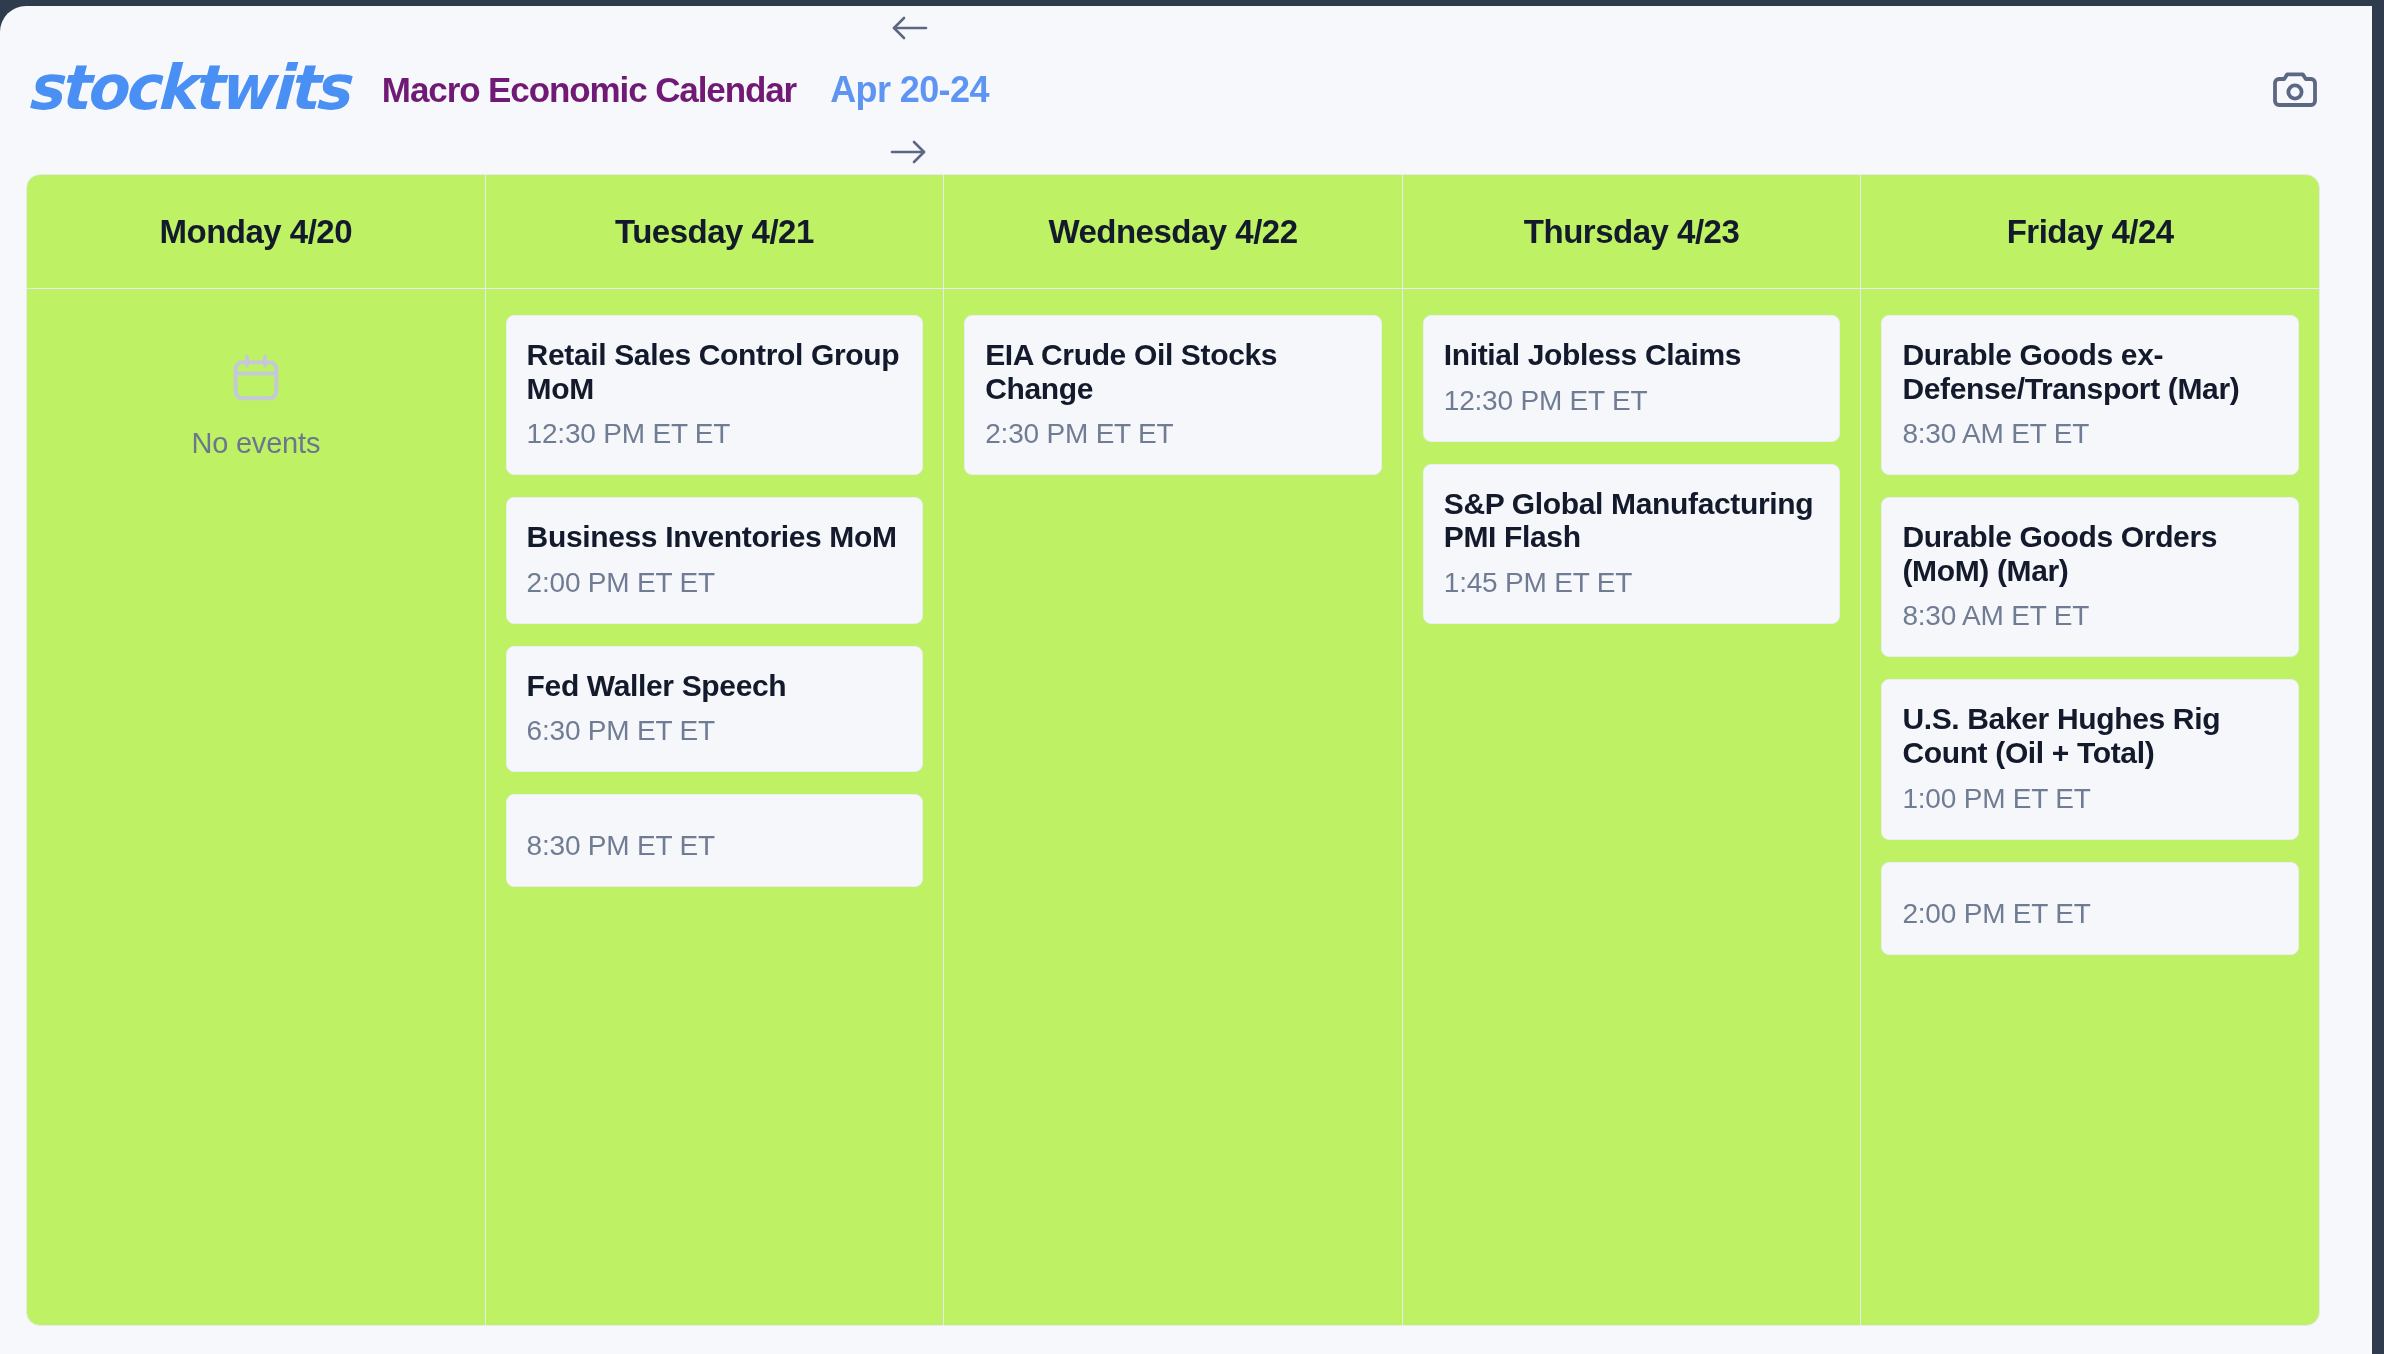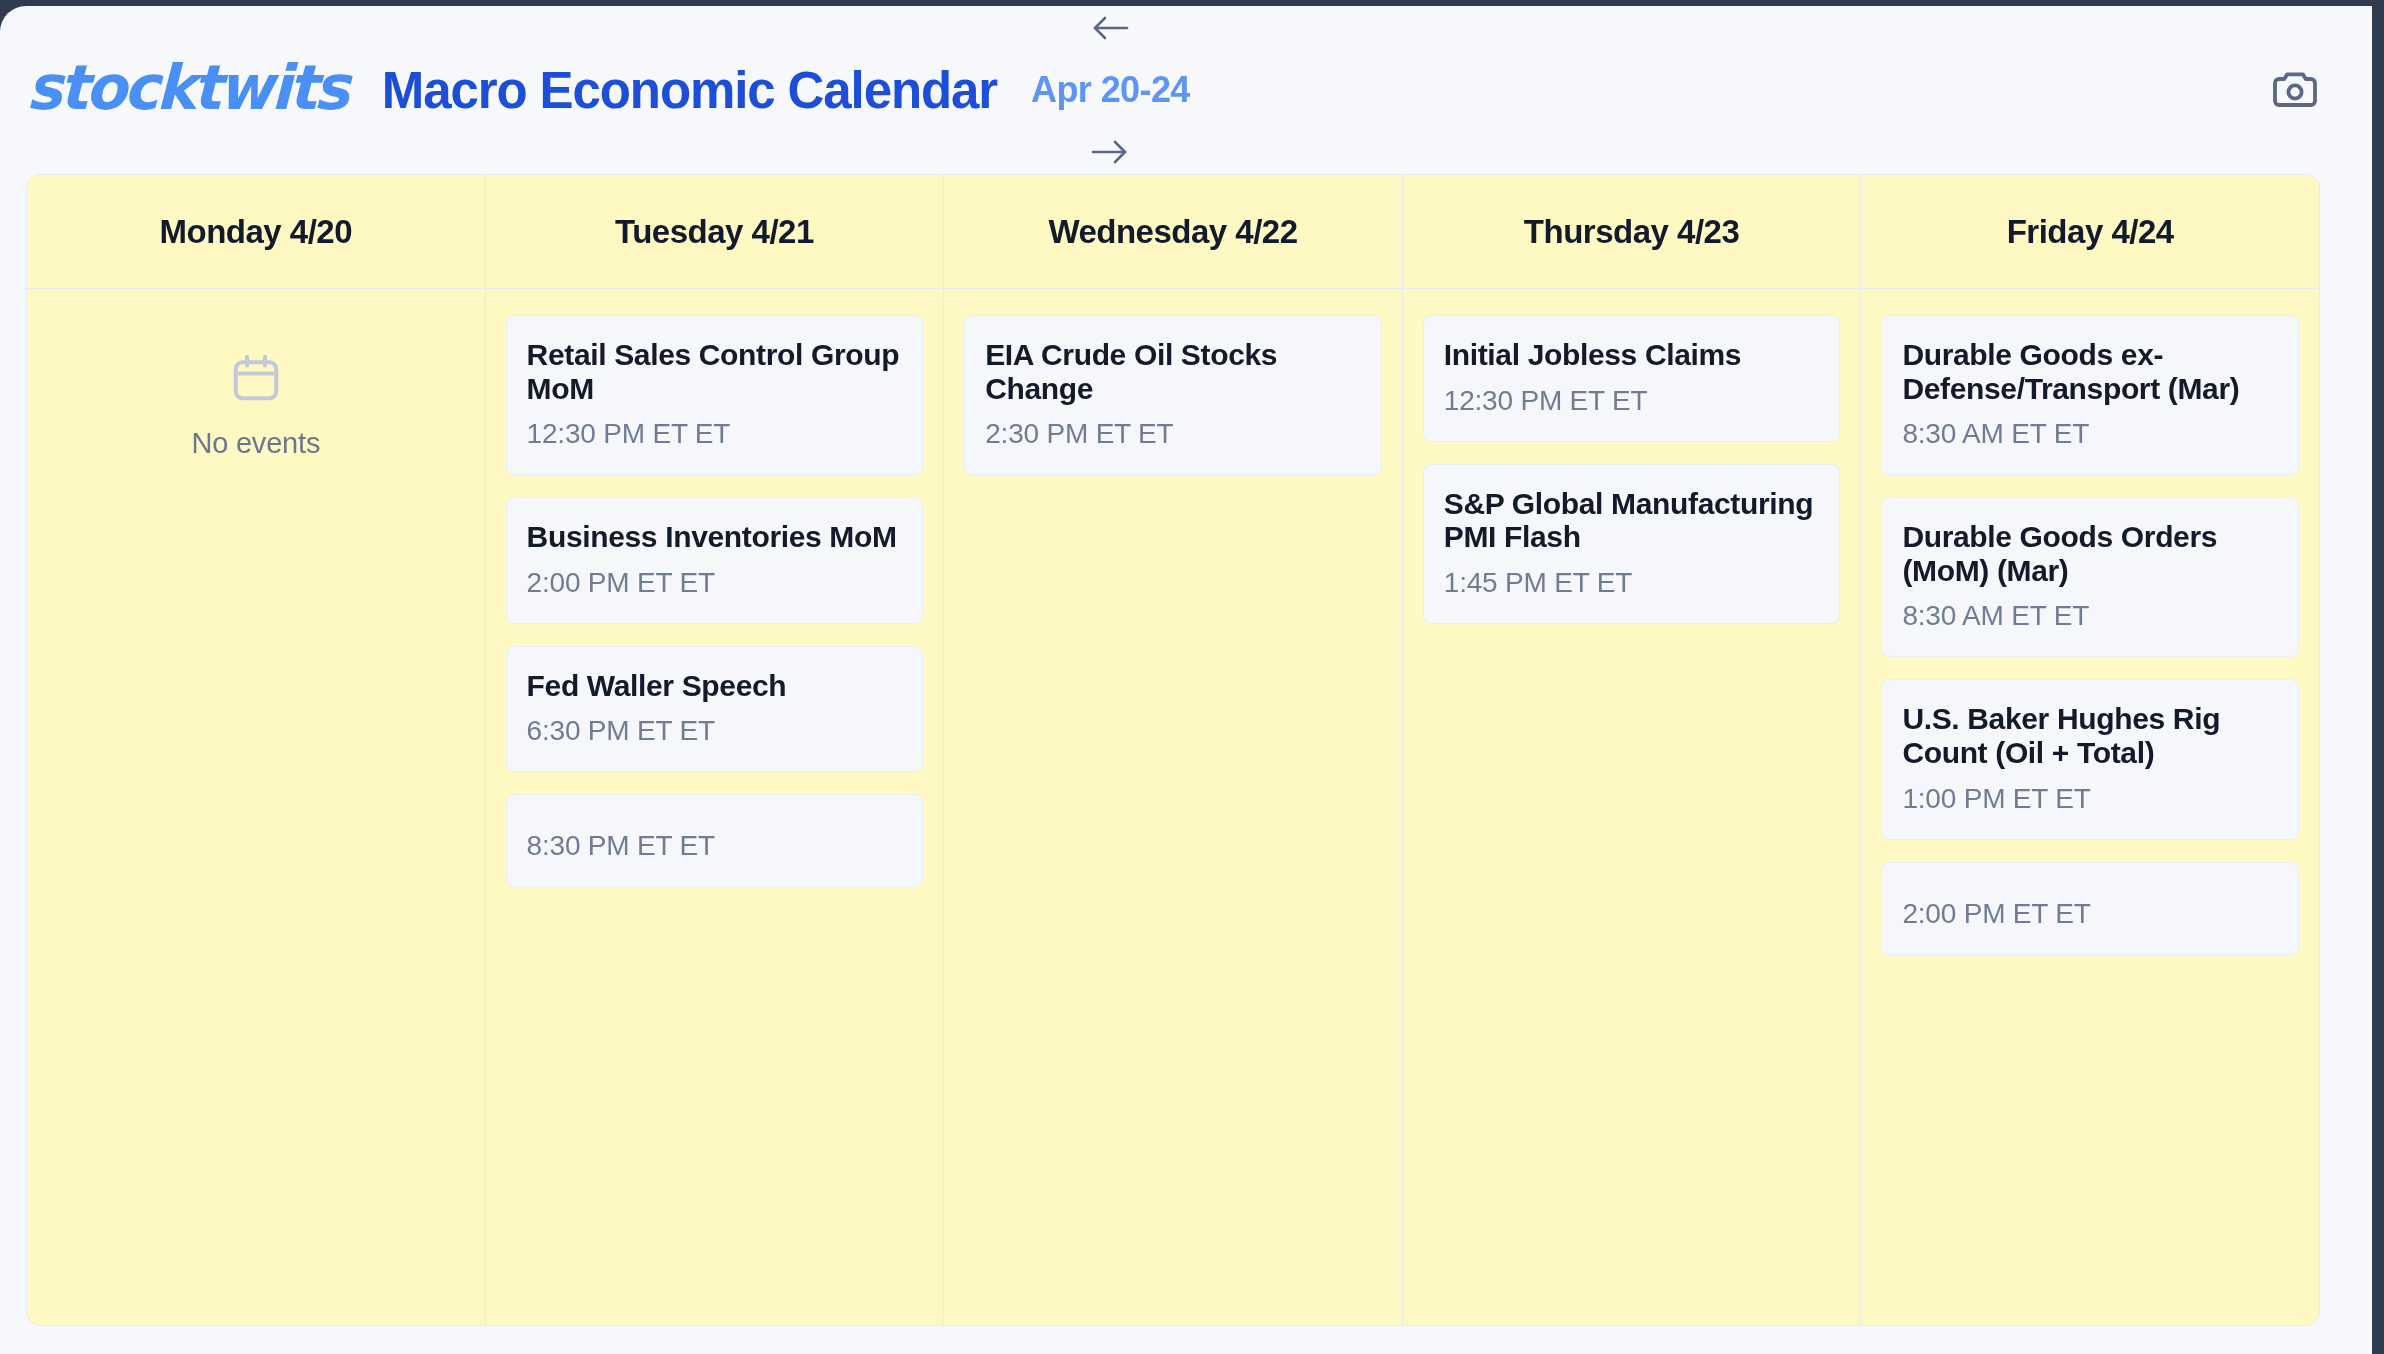--- a/index.html
+++ b/index.html
@@ -51,23 +51,23 @@
     color: #4a90f4;
     letter-spacing: -3.2px;
     transform: skewX(-4deg) scaleX(0.97);
     white-space: nowrap;
     line-height: 1;
     padding-bottom: 4px;
   }
 
   .page-title {
     margin-left: 26px;
-    font-size: 51px;
-    font-weight: 700;
-    color: #1d4ed8;
+    font-size: 35px;
+    font-weight: 700;
+    color: #701a75;
     letter-spacing: -1.1px;
     white-space: nowrap;
   }
 
   .date-nav {
     margin-left: 34px;
     display: flex;
     align-items: center;
     gap: 24px;
     flex-direction: column;
@@ -106,21 +106,21 @@
   }
   .camera-btn svg { display: block; }
 
   
   .calendar {
     position: absolute;
     left: 26px;
     top: 168px;
     width: 2294px;
     height: 1152px;
-    background: #fef9c3;
+    background: #bef264;
     border: 1px solid #e8eaf1;
     border-radius: 14px;
     display: flex;
     flex-direction: column;
     overflow: hidden;
   }
 
   .day-head-row {
     display: flex;
     height: 114px;

